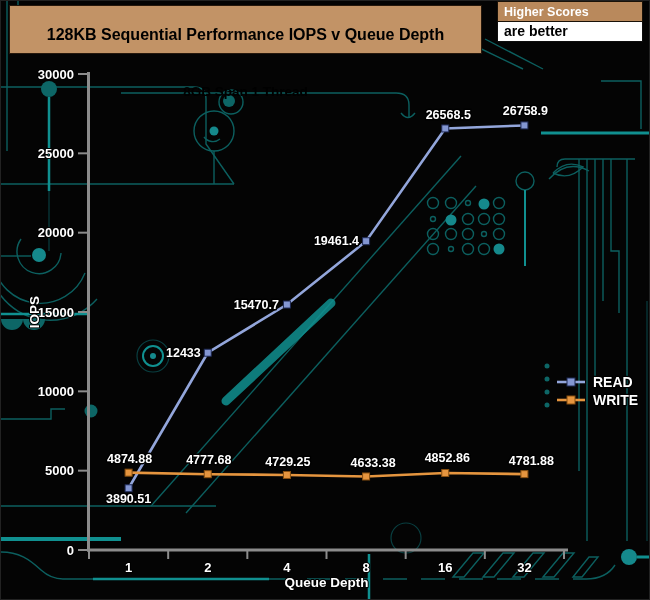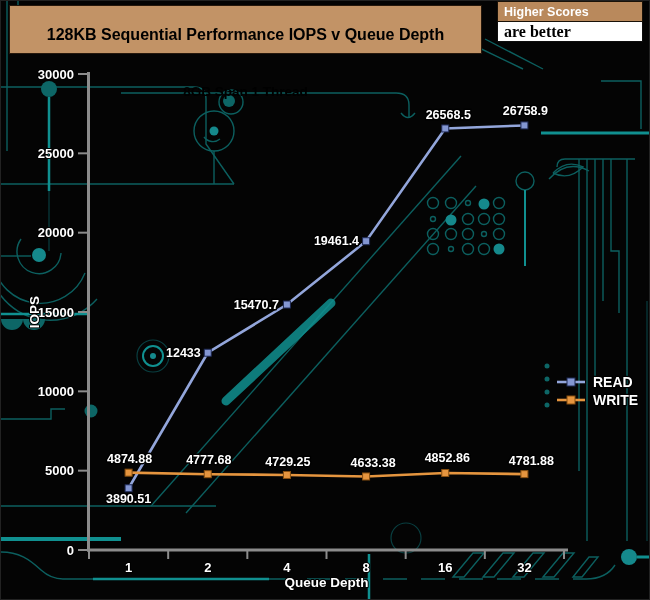--- a/index.html
+++ b/index.html
@@ -15,22 +15,22 @@
   .bpad{fill:#15898c;stroke:none;}
   
   .title-box{position:absolute;left:8px;top:4px;width:473px;height:49px;
              background:#c29366;border:1px solid #26180c;color:#000000;
              text-align:center;box-sizing:border-box;padding-top:19px;}
   .title{font-size:16px;font-weight:bold;line-height:20px;}
   .subtitle{font-size:13.5px;font-weight:bold;line-height:19px;margin-top:37px;}
   .note-box{position:absolute;left:496px;top:0;width:146px;box-sizing:border-box;}
   .note-head{background:#b9895c;border:1px solid #1a1208;color:#fff;font-size:12.5px;
              font-weight:bold;height:21px;line-height:20px;padding-left:6px;box-sizing:border-box;}
-  .note-body{background:#fff;border:1px solid #0e0e0e;border-top:none;color:#000;font-size:16px;
-             font-weight:bold;height:20px;line-height:19px;padding-left:6px;box-sizing:border-box;font-family:Liberation Serif, serif;}
+  .note-body{background:#fff;border:1px solid #0e0e0e;border-top:none;color:#000;font-size:14px;
+             font-weight:bold;height:20px;line-height:19px;padding-left:6px;box-sizing:border-box;}
   
   .tick{fill:#fff;font:bold 13px "Liberation Sans","DejaVu Sans",sans-serif;
         paint-order:stroke;stroke:#000;stroke-width:2px;stroke-linejoin:round;}
   .axt{fill:#fff;font:bold 13.5px "Liberation Sans","DejaVu Sans",sans-serif;
        paint-order:stroke;stroke:#000;stroke-width:2px;stroke-linejoin:round;}
   .dlabel{fill:#fff;font:bold 12.5px "Liberation Sans","DejaVu Sans",sans-serif;
           paint-order:stroke;stroke:#000;stroke-width:3px;stroke-linejoin:round;}
   .legend{fill:#fff;font:bold 14px "Liberation Sans","DejaVu Sans",sans-serif;
           paint-order:stroke;stroke:#000;stroke-width:2.5px;stroke-linejoin:round;}
 </style>

